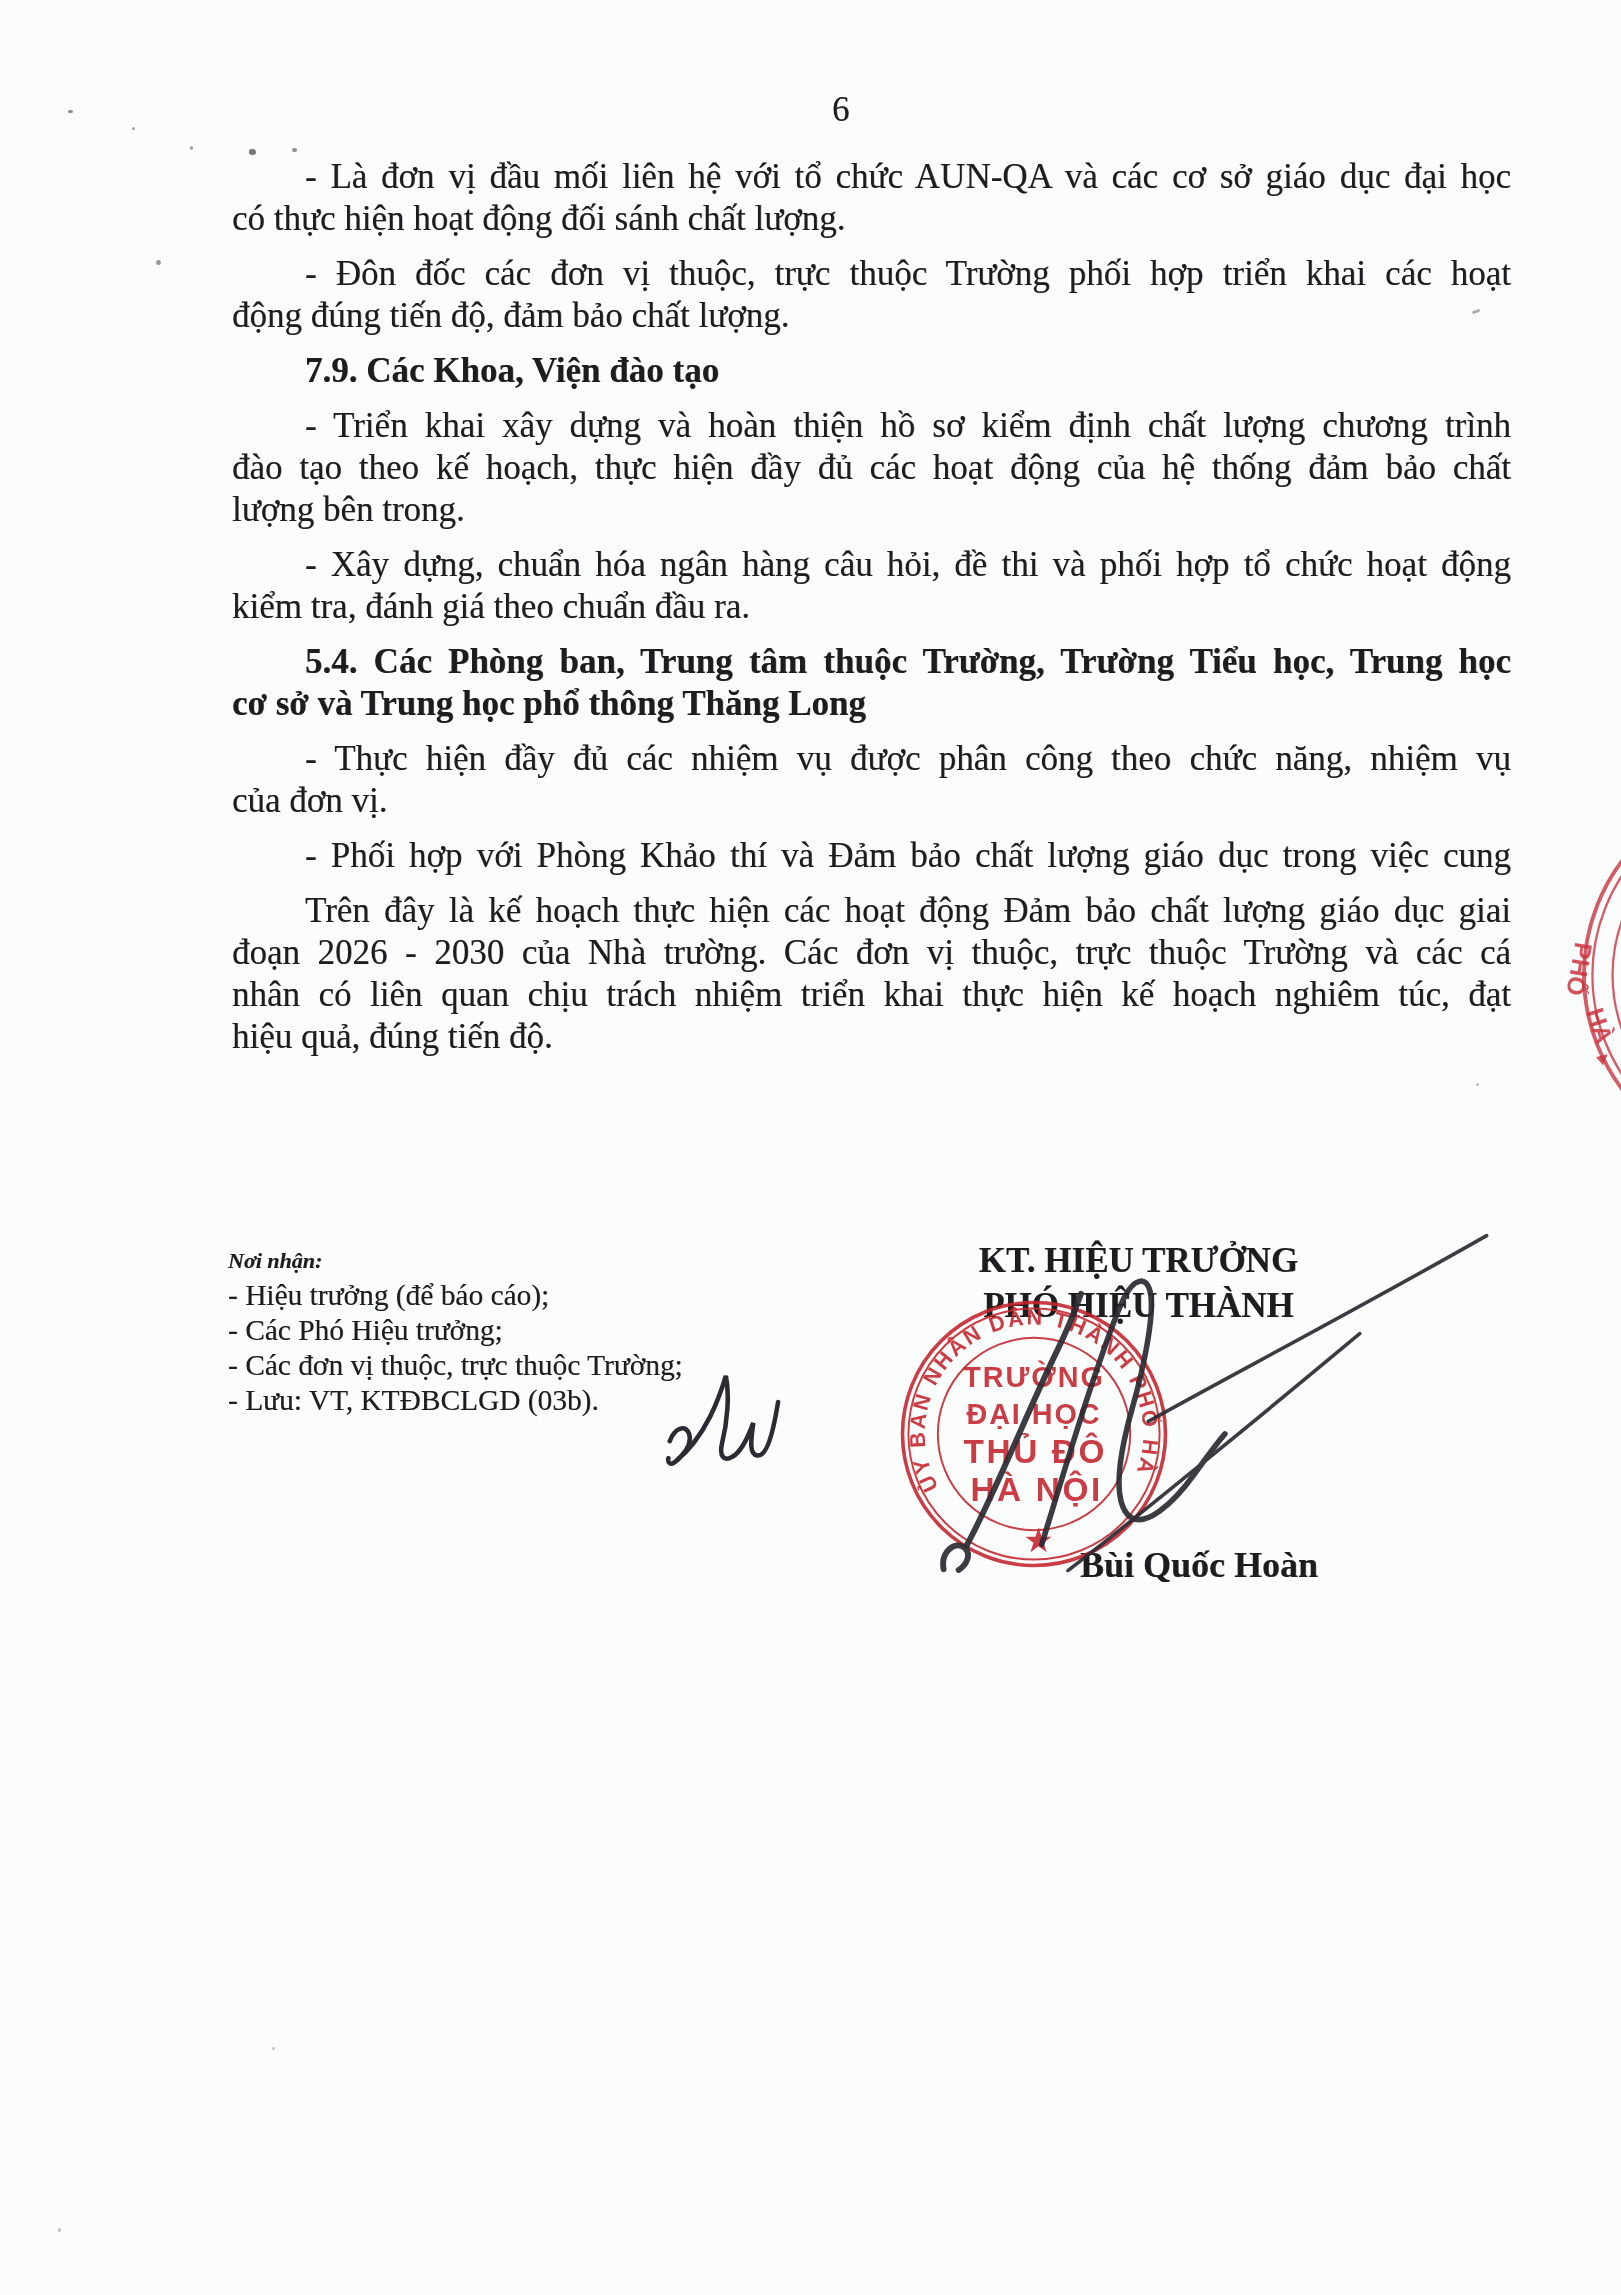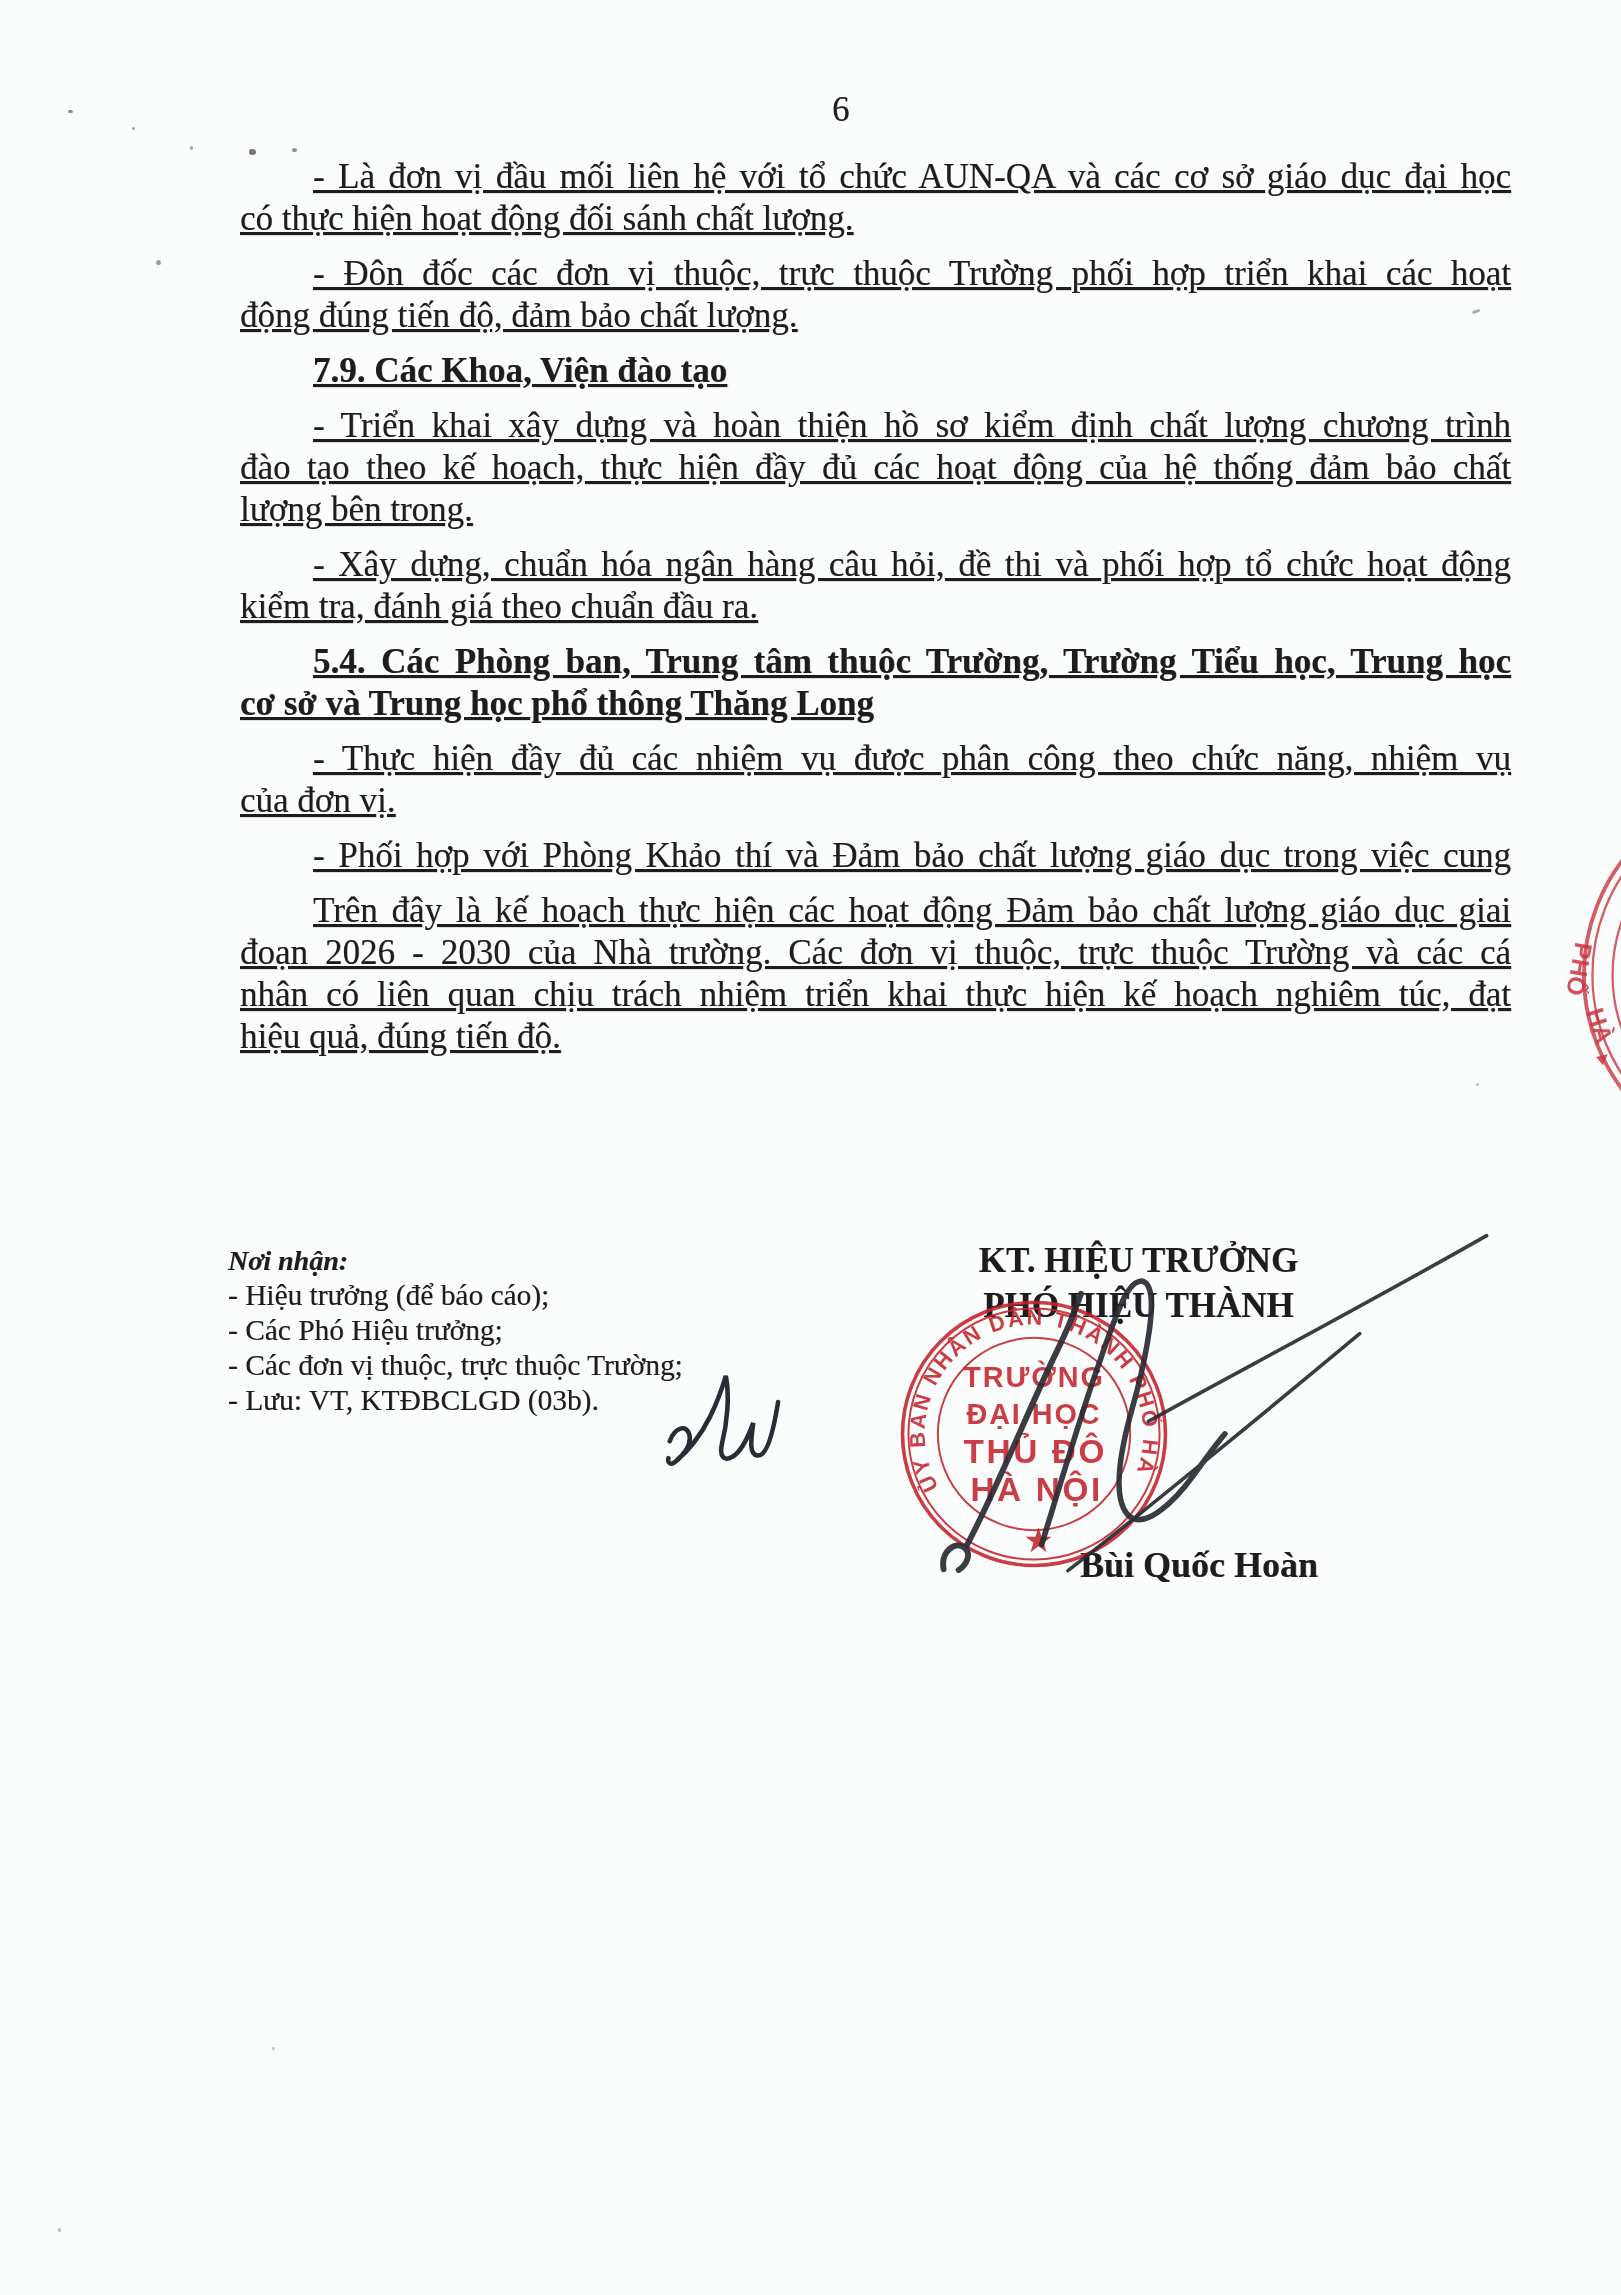--- a/index.html
+++ b/index.html
@@ -7,29 +7,29 @@
     position:relative; width:1622px; height:2295px;
     background:#fbfcfc; overflow:hidden;
     font-family:"Liberation Serif", serif; color:#1d1d20;
   }
   .inktext { text-shadow:0.5px 0.3px 0.6px rgba(25,25,30,0.45); }
 
   .page-num { position:absolute; left:832px; top:90px; font-size:35px; }
 
   .body-block { position:absolute; left:232px; top:156px; width:1279px;
                 font-size:35px; line-height:42px; }
-  .para { margin:0 0 13px 8px;text-decoration:underline; }
+  .para { margin:0 0 13px 0; }
   .ln { text-align:justify; text-align-last:justify; white-space:normal; }
   .ln.last { text-align:left; text-align-last:left; }
   .ln.ind { text-indent:73px; }
   .bold { font-weight:bold; }
 
   .footer-block { position:absolute; left:228px; top:1243px; width:589px;
                   font-size:29.4px; line-height:35px; }
-  .footer-label { font-weight:bold; font-style:italic; font-size:28px; }
+  .footer-label { font-weight:bold; font-style:italic; font-size:22px; }
 
   .sign-head { position:absolute; left:916px; top:1238px; width:445px;
                text-align:center; font-weight:bold; font-size:35px; line-height:45px; }
   .sign-name { position:absolute; left:1080px; top:1544px;
                font-weight:bold; font-size:36px; line-height:42px; }
 
   .stamp-svg { position:absolute; left:877px; top:1277px; }
   .edge-stamp-svg { position:absolute; left:1556px; top:836px; }
   .big-sign-svg { position:absolute; left:903px; top:1214px; }
   .initial-svg { position:absolute; left:658px; top:1364px; }

